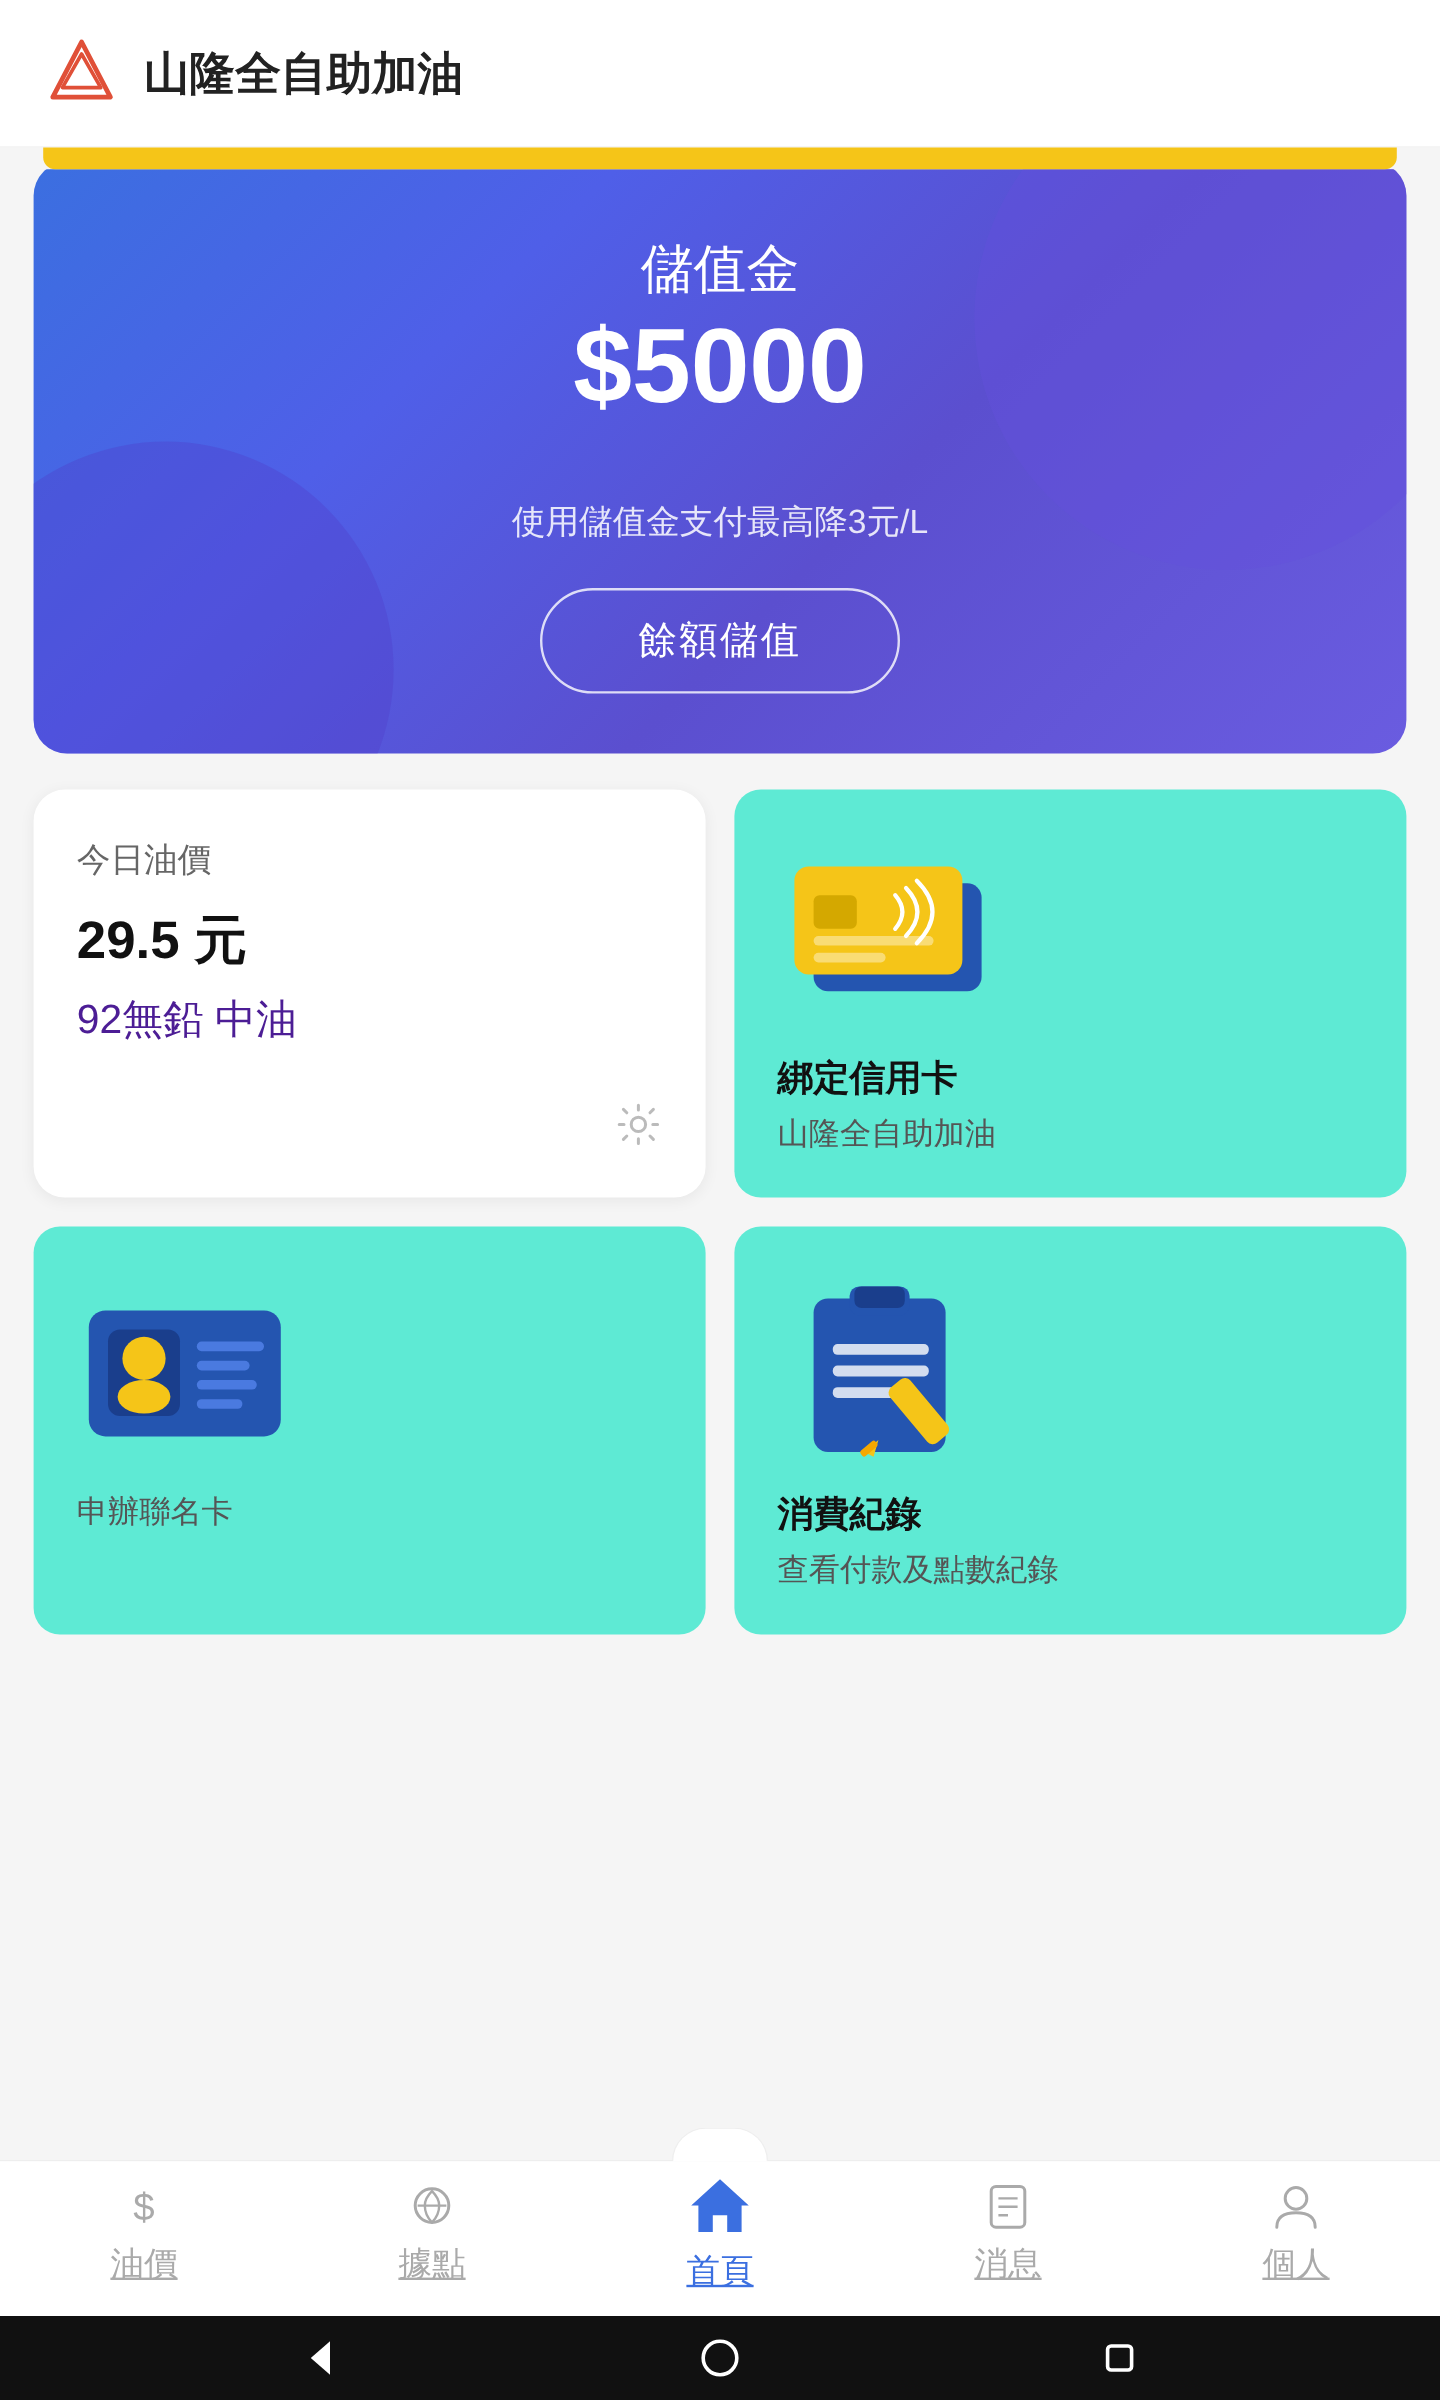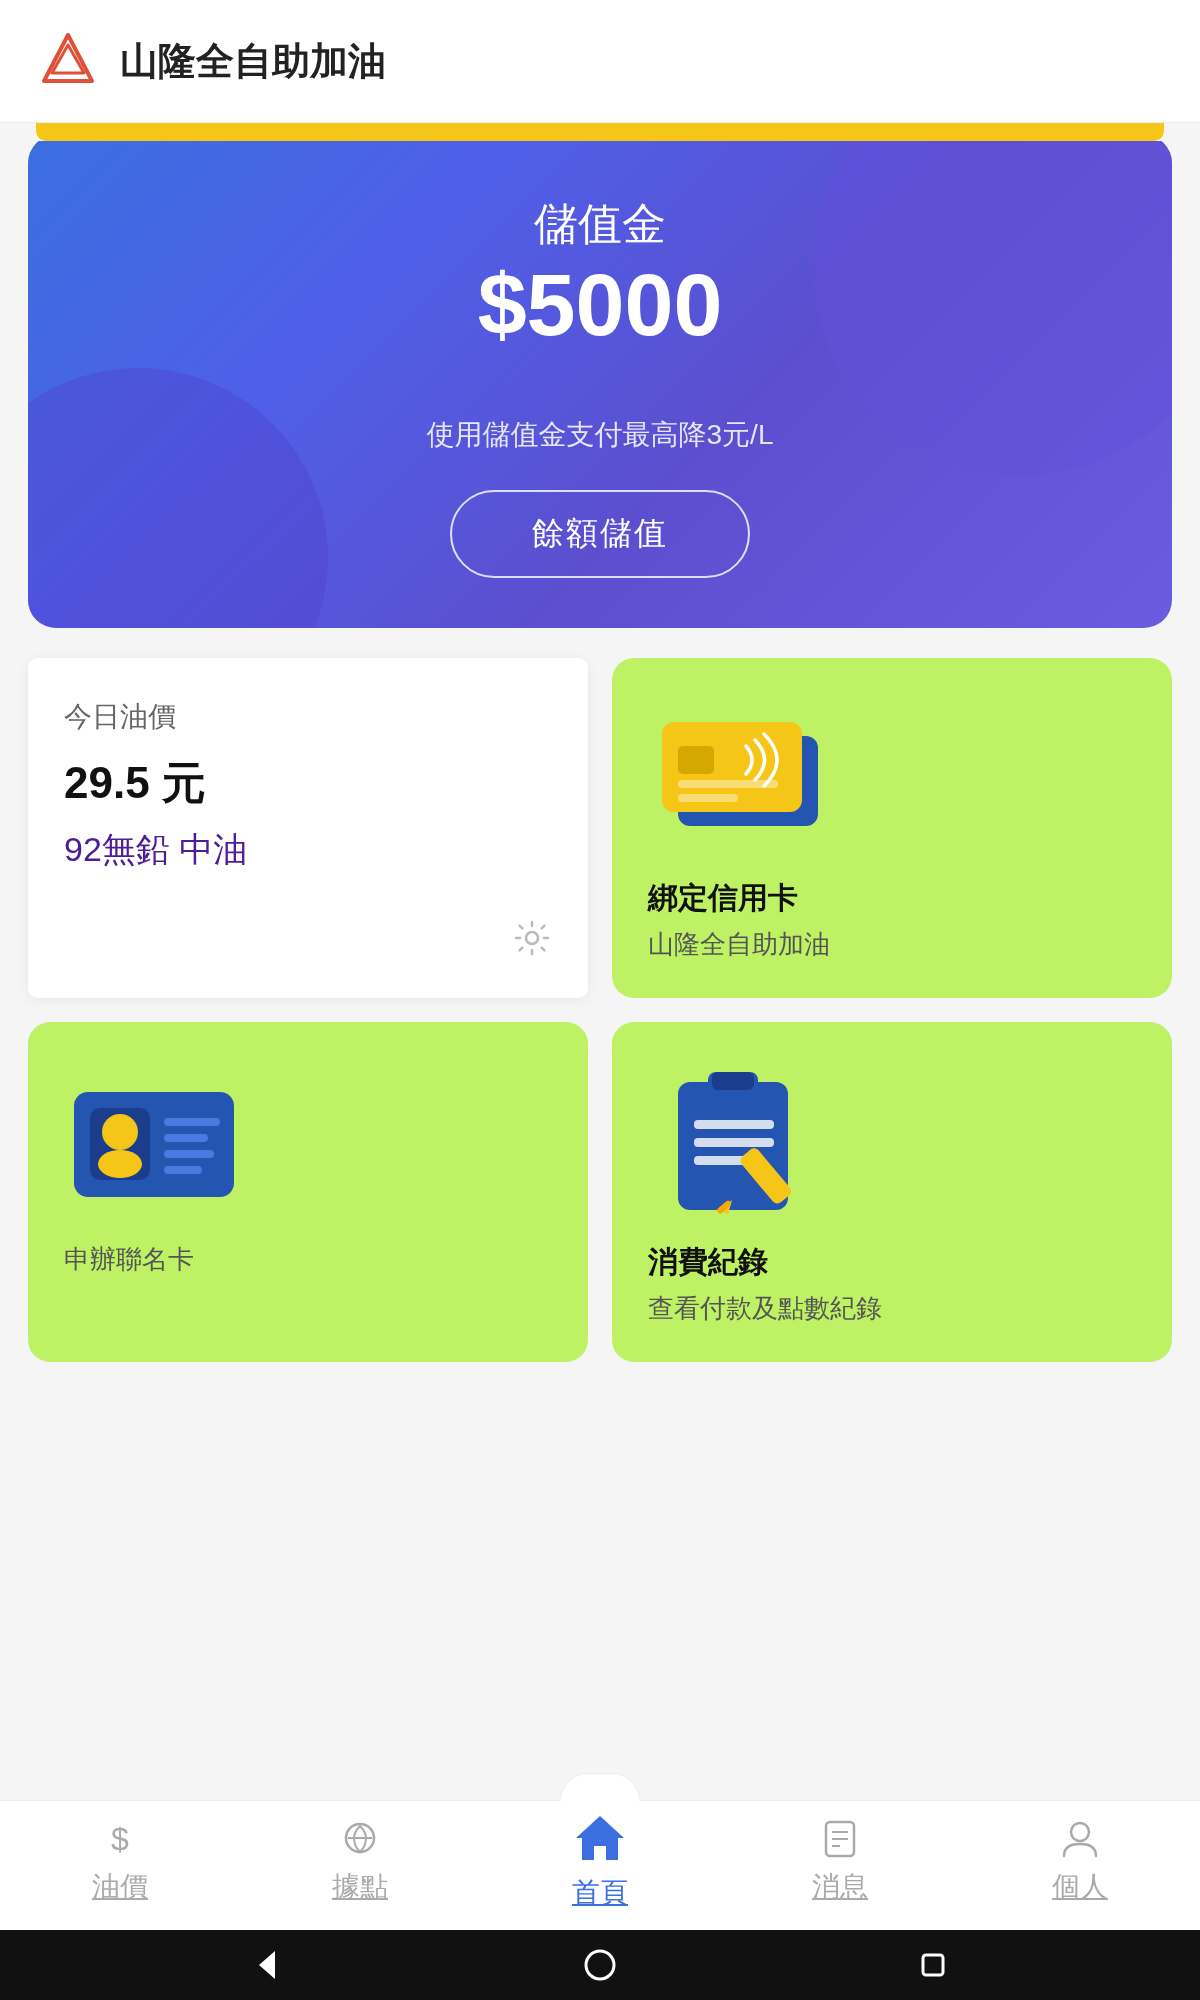--- a/index.html
+++ b/index.html
@@ -126,21 +126,21 @@
     
     .cards-grid {
       display: grid;
       grid-template-columns: 1fr 1fr;
       gap: 24px;
       margin-bottom: 24px;
     }
 
     .card {
       background: #fff;
-      border-radius: 9px;
+      border-radius: 26px;
       padding: 40px 36px;
       box-shadow: 0 2px 12px rgba(0,0,0,0.06);
       position: relative;
       overflow: hidden;
     }
 
     
     .oil-price-card {
       background: #fff;
     }
@@ -160,21 +160,21 @@
       color: #4c1d95;
     }
     .gear-icon-wrapper {
       position: absolute;
       bottom: 36px;
       right: 36px;
     }
 
     
     .feature-card {
-      background: #bef264;
+      background: #5eead4;
       border-radius: 22px;
       padding: 40px 36px 36px 36px;
       position: relative;
       overflow: hidden;
     }
     .feature-icon-area {
       height: 160px;
       display: flex;
       align-items: center;
       justify-content: flex-start;

